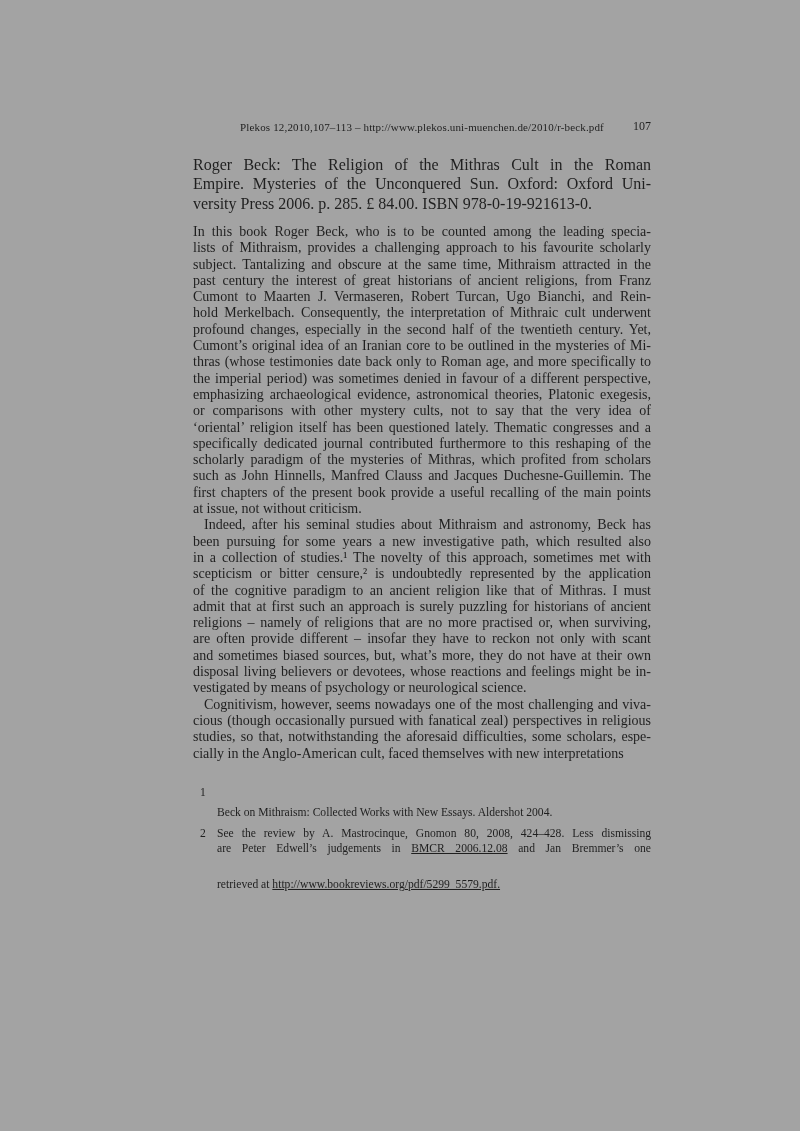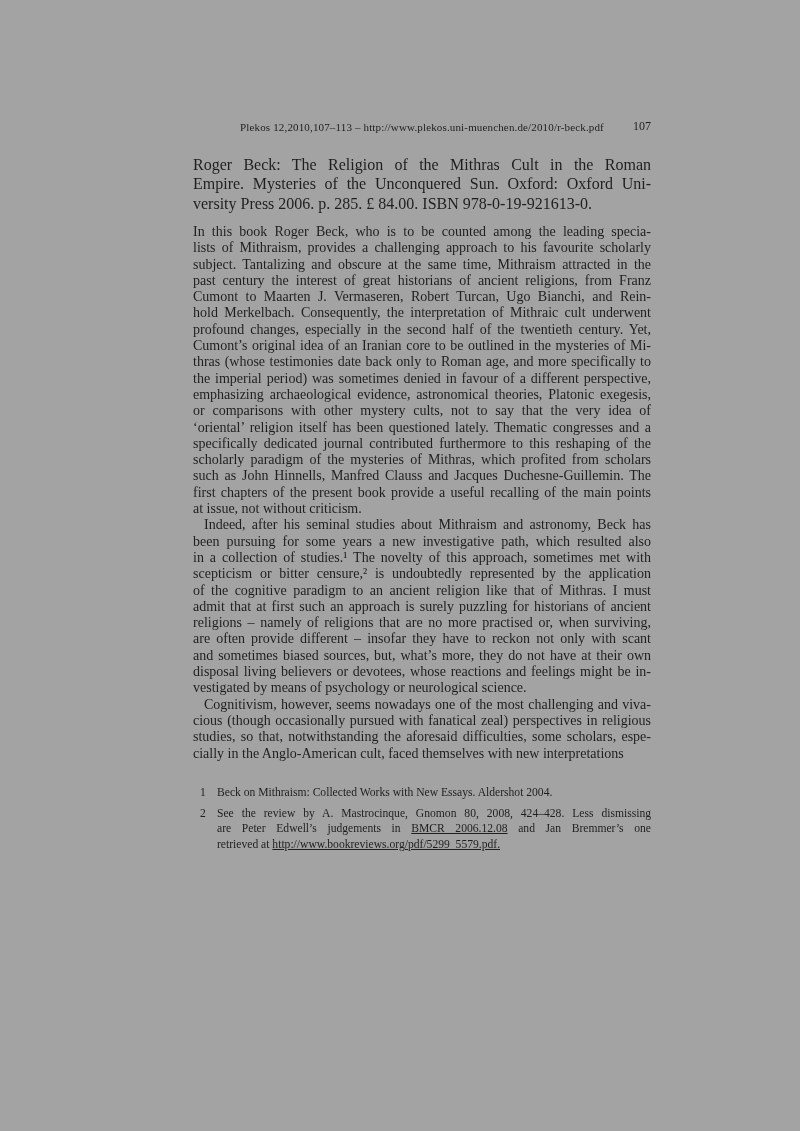--- a/index.html
+++ b/index.html
@@ -81,21 +81,21 @@
     flex: none;
     width: 24px;
     padding-left: 7px;
     box-sizing: border-box;
   }
   .fn-text { flex: 1; }
   .fline {
     text-align: justify;
     text-align-last: justify;
   }
-  .fline.last { text-align-last: left; }
+  .fline.last { text-align-last: left; margin-top: 20px; }
   .link {
     text-decoration: underline;
     cursor: pointer;
   }
 </style>
 </head>
 <body>
 
 <div class="page" style="color: rgb(31, 31, 31); background: #a3a3a3; padding-left: 40px;">
 

